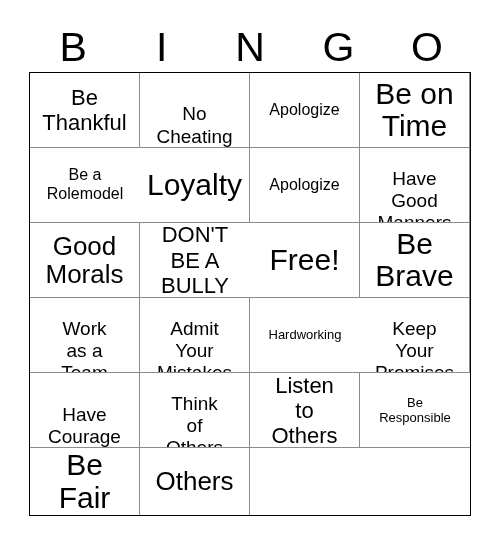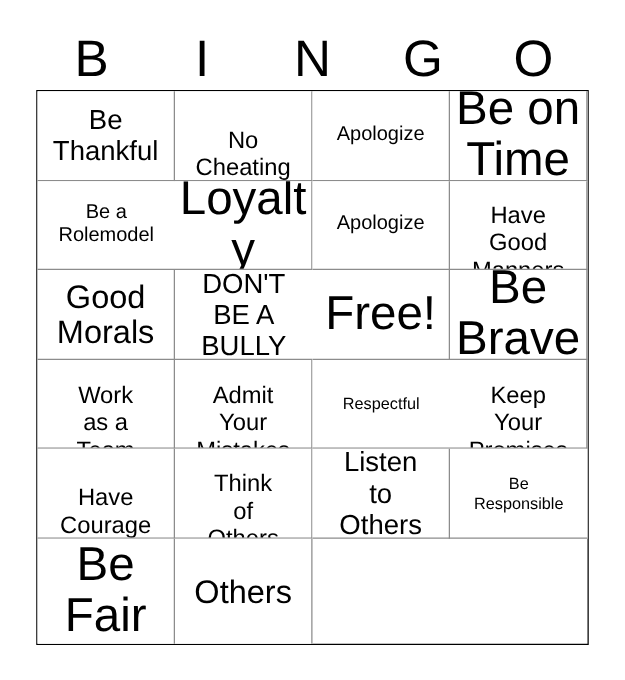--- a/index.html
+++ b/index.html
@@ -76,21 +76,21 @@
 
   .cell-text {
     color: #000000;
     line-height: 1.1;
     width: 100%;
     word-wrap: break-word;
     user-select: none;
   }
 
   
-  .fs-xl   { font-size: 38px; line-height: 1.08; }
+  .fs-xl   { font-size: 30px; line-height: 1.08; }
   .fs-lg   { font-size: 26px; line-height: 1.10; }
   .fs-md   { font-size: 22px; line-height: 1.14; }
   .fs-sm   { font-size: 19px; line-height: 1.16; margin-top: 31px; }
   .fs-xs   { font-size: 16px; line-height: 1.18; }
   .fs-xxs  { font-size: 13px; line-height: 1.2; }
 </style>
 </head>
 <body>
 
 <div id="bingo-card">
@@ -140,21 +140,21 @@
       <div class="bingo-cell">
         <div class="cell-text fs-xl">Be<br>Brave</div>
       </div>
       <div class="bingo-cell">
         <div class="cell-text fs-sm">Work<br>as a<br>Team</div>
       </div>
       <div class="bingo-cell">
         <div class="cell-text fs-sm">Admit<br>Your<br>Mistakes</div>
       </div>
       <div class="bingo-cell">
-        <div class="cell-text fs-xxs">Respectful</div>
+        <div class="cell-text fs-xxs">Hardworking</div>
       </div>
       <div class="bingo-cell">
         <div class="cell-text fs-sm">Keep<br>Your<br>Promises</div>
       </div>
       <div class="bingo-cell">
         <div class="cell-text fs-sm">Have<br>Courage</div>
       </div>
       <div class="bingo-cell">
         <div class="cell-text fs-sm">Think<br>of<br>Others</div>
       </div>

